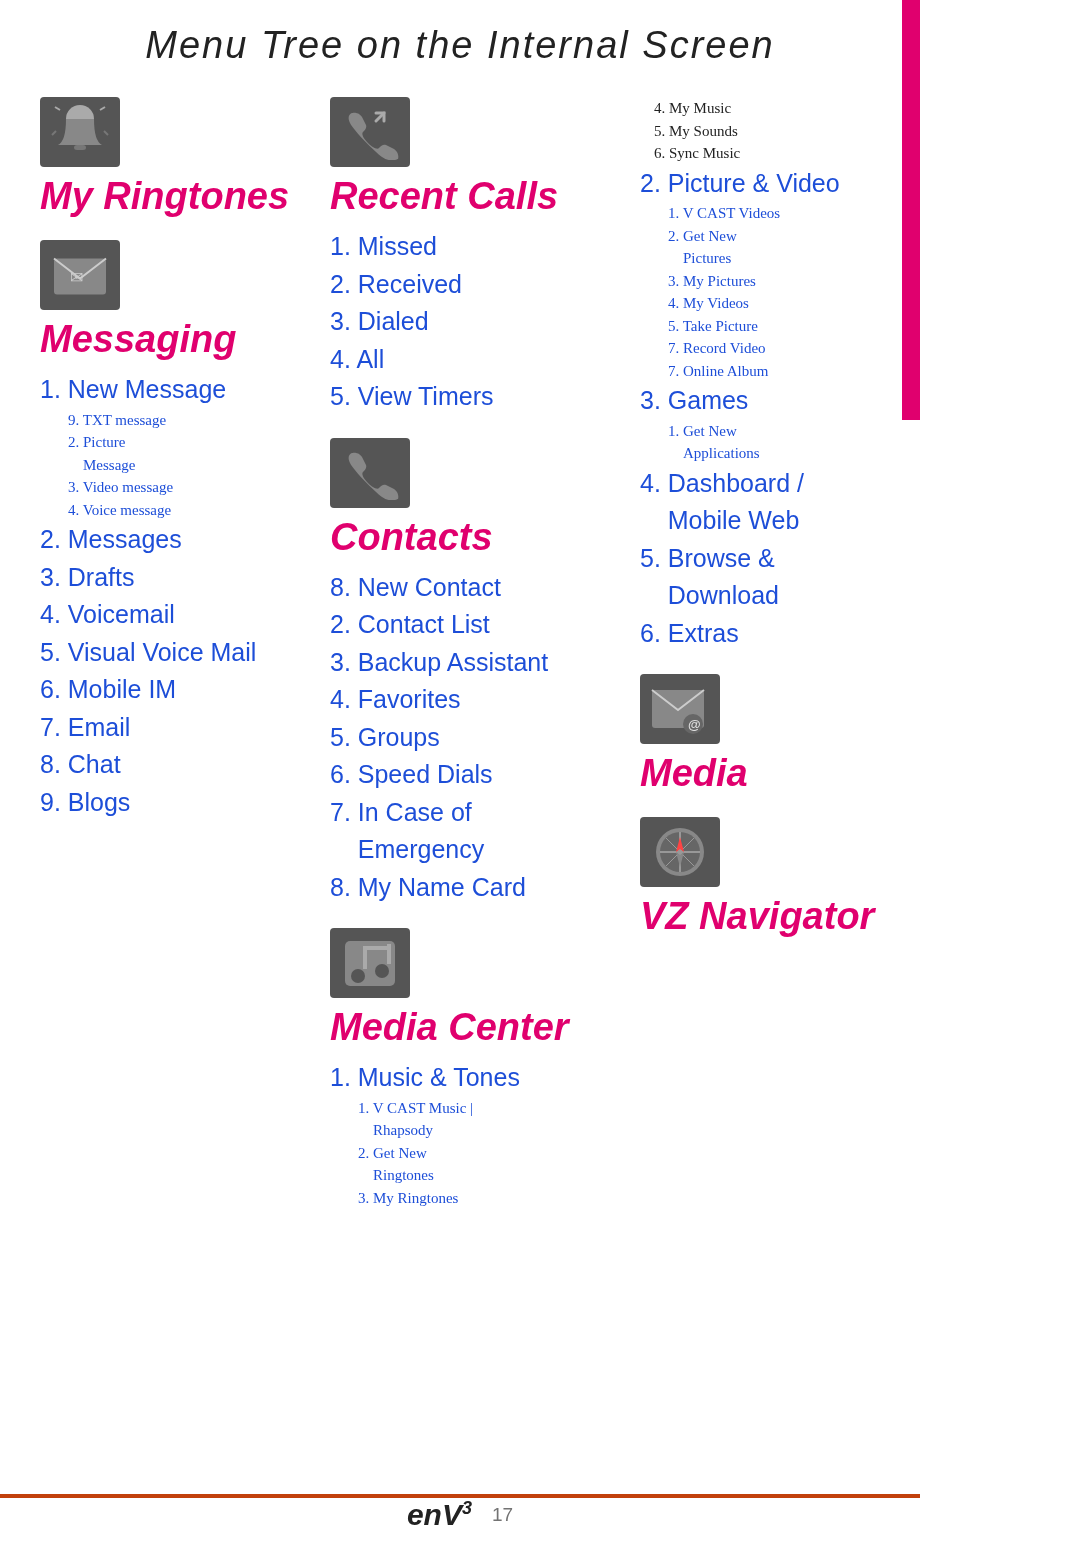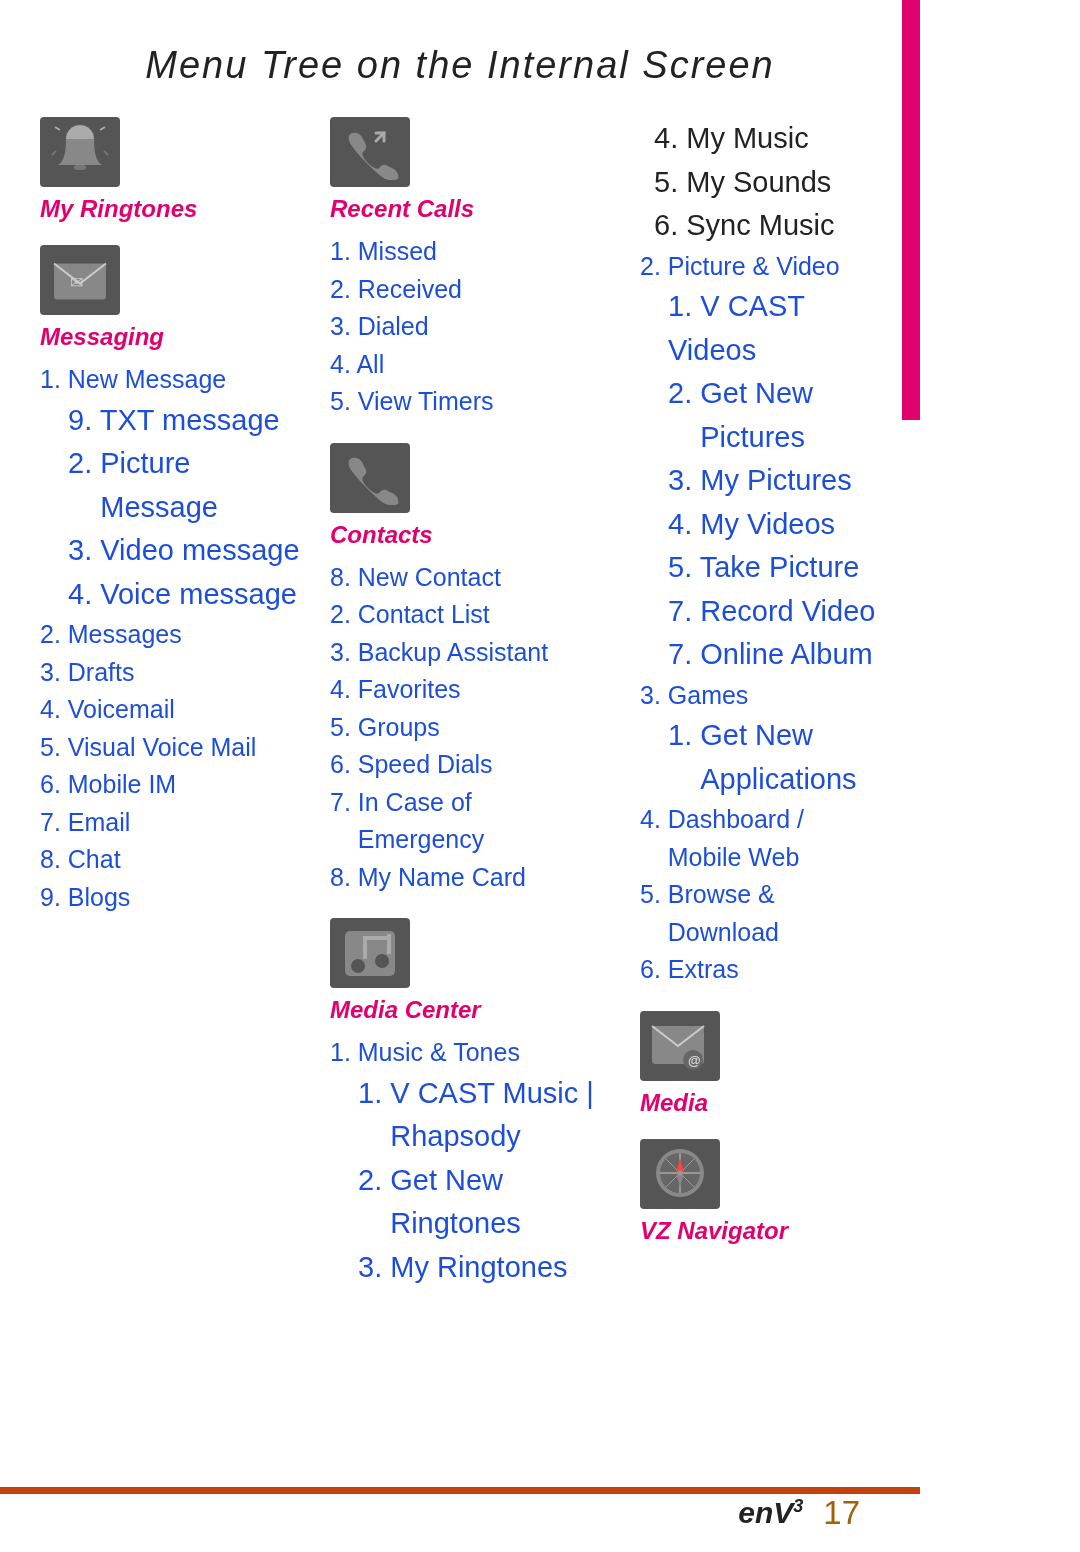--- a/index.html
+++ b/index.html
@@ -11,21 +11,21 @@
       font-size: 26px;
       color: #222;
       position: relative;
       overflow: hidden;
     }
 
     .page-container {
       width: 920px;
       height: 1552px;
       position: relative;
-      padding: 44px 40px 60px 40px;
+      padding: 24px 40px 60px 40px;
     }
 
     
     .right-border {
       position: absolute;
       top: 0;
       right: 0;
       width: 18px;
       height: 420px;
       background: #e0006e;
@@ -77,21 +77,21 @@
       border-radius: 4px;
     }
 
     .section-icon svg {
       width: 60px;
       height: 55px;
     }
 
     
     .section-heading {
-      font-size: 24px;
+      font-size: 38px;
       font-weight: bold;
       color: #e0006e;
       font-style: italic;
       margin-bottom: 10px;
       margin-top: 4px;
     }
 
     
     .menu-list {
       list-style: none;
@@ -105,51 +105,52 @@
       color: #1d4ed8;
     }
 
     .sub-list {
       list-style: none;
       padding-left: 28px;
       margin: 0;
     }
 
     .sub-list li {
-      font-size: 29px;
+      font-size: 15px;
       line-height: 1.5;
+      font-family: Liberation Serif, serif;
     }
 
     
     .footer {
       position: absolute;
       bottom: 20px;
       left: 0;
       right: 0;
       display: flex;
       align-items: center;
-      justify-content: flex-end;
+      justify-content: center;
       padding: 0 60px;
-      border-top: 7px solid #c2410c;
+      border-top: 4px solid #c2410c;
     }
 
     .footer-brand {
       font-size: 30px;
       font-weight: bold;
       color: #222;
       font-style: italic;
     }
 
     .footer-brand sup {
       font-size: 18px;
     }
 
     .footer-page {
-      font-size: 33px;
-      color: #a16207;
+      font-size: 19px;
+      color: #737373;
       margin-left: 16px;
     }
 
     .section-block {
       margin-bottom: 22px;
     }
 
   </style>
 </head>
 <body>

